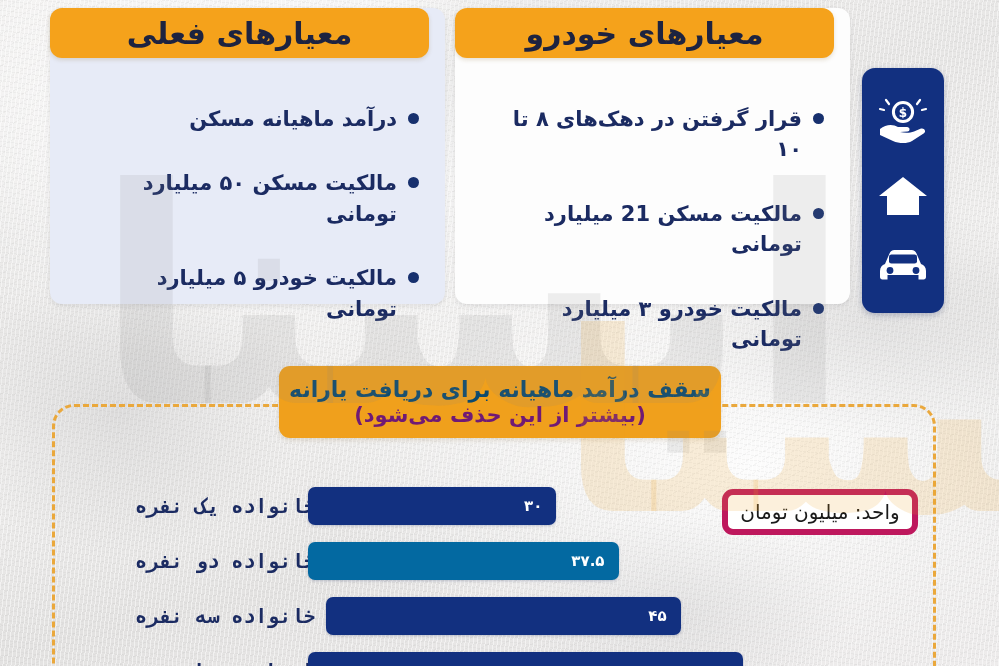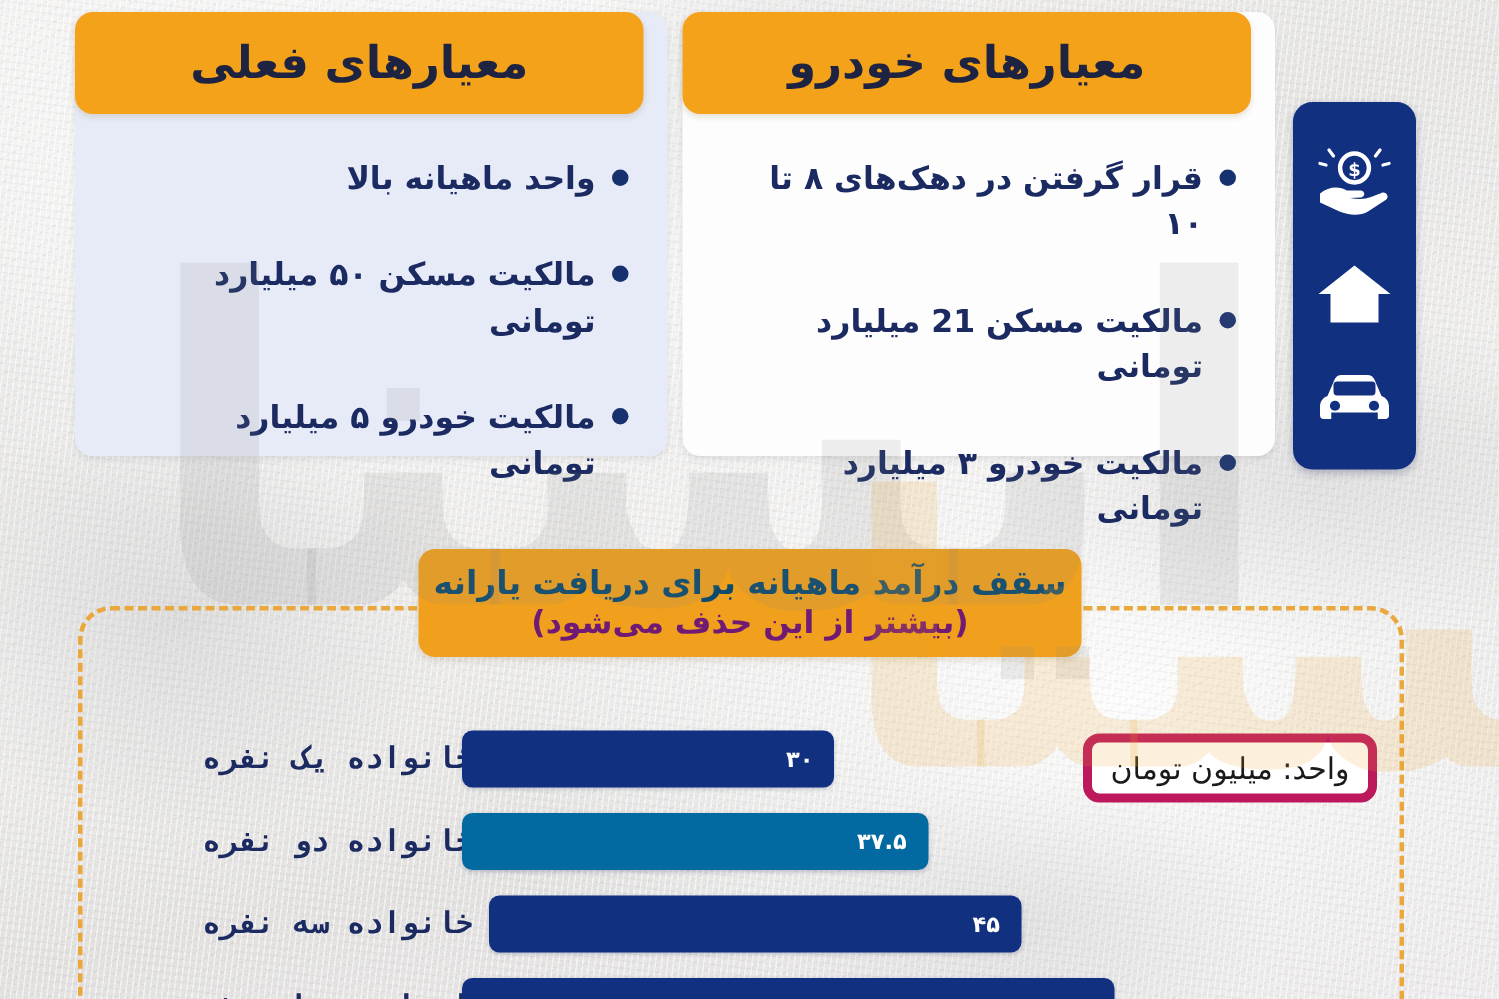--- a/index.html
+++ b/index.html
@@ -81,21 +81,21 @@
     box-shadow: 0 2px 5px rgba(60,60,70,0.10);
   }
   #card-current { left: 50px;  background: #e7ebf7; }
   #card-previous{ left: 455px; background: #fdfdfd; }
 
   .card-header {
     position: absolute;
     top: 0;
     left: 0;
     right: 16px;
-    height: 68px;
+    height: 50px;
     background: #f5a21b;
     border-radius: 12px;
     display: flex;
     align-items: center;
     justify-content: center;
     box-shadow: 0 2px 4px rgba(120,90,20,0.18);
   }
   .card-header-text {
     font-size: 30px;
     font-weight: 700;
@@ -276,21 +276,21 @@
   <div class="watermark" id="wm-1">ایسنا</div>
   <div class="watermark" id="wm-2">ایسنا</div>
 
   <div class="card" id="card-current">
     <div class="card-header">
       <span class="card-header-text">معیارهای فعلی</span>
     </div>
     <div class="card-body">
       <div class="bullet-row">
         <span class="bullet-dot"></span>
-        <span class="bullet-text">واحد ماهیانه بالا</span>
+        <span class="bullet-text">درآمد ماهیانه مسکن</span>
       </div>
       <div class="bullet-row">
         <span class="bullet-dot"></span>
         <span class="bullet-text">مالکیت مسکن ۵۰ میلیارد تومانی</span>
       </div>
       <div class="bullet-row">
         <span class="bullet-dot"></span>
         <span class="bullet-text">مالکیت خودرو ۵ میلیارد تومانی</span>
       </div>
     </div>

